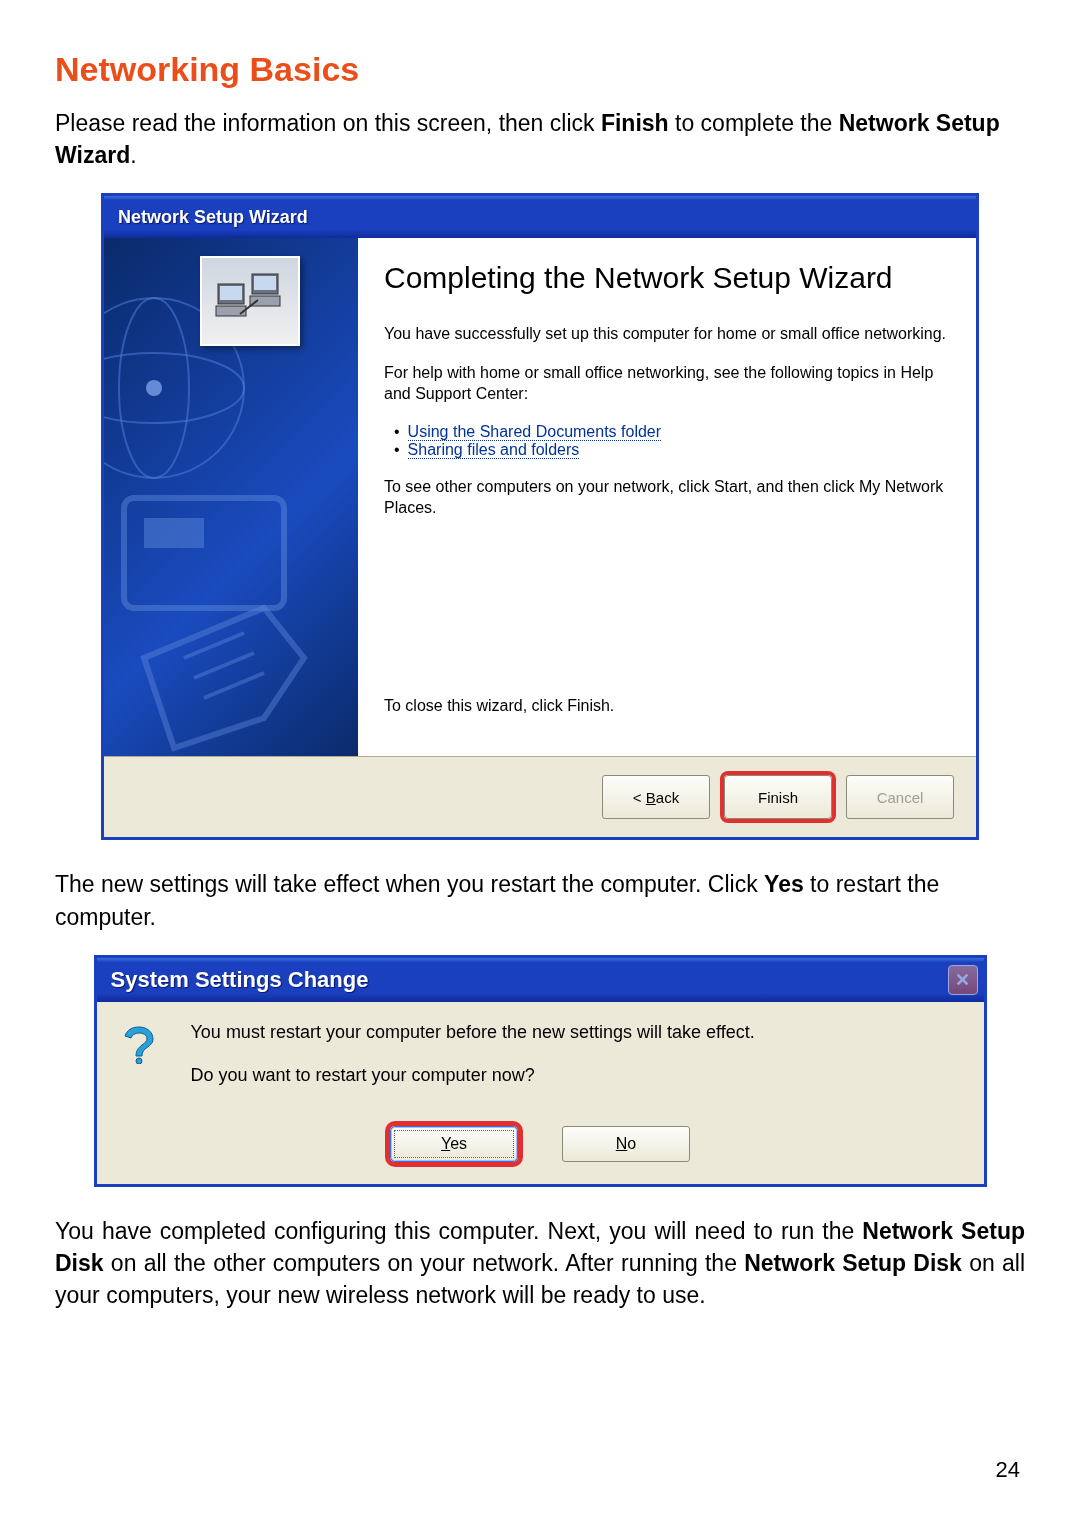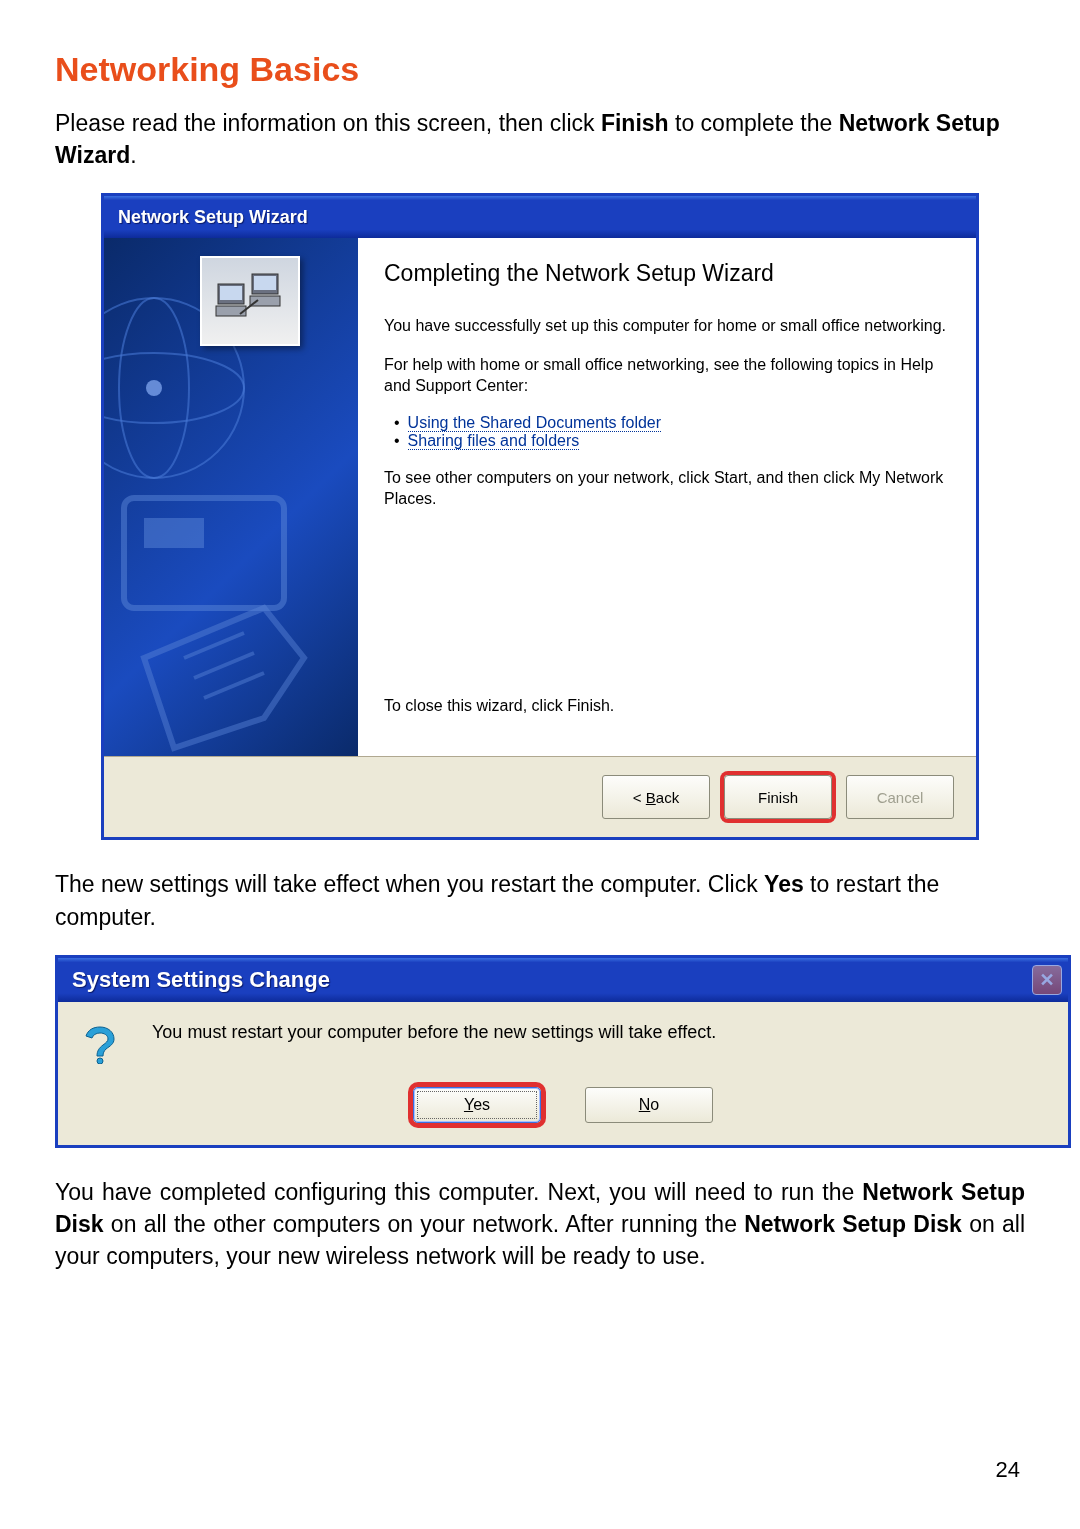--- a/index.html
+++ b/index.html
@@ -73,21 +73,21 @@
   .nsw-right {
     flex: 1;
     padding: 22px 26px;
     font-family: Tahoma, sans-serif;
     font-size: 16px;
     color: #000;
     display:flex; flex-direction:column;
   }
   .nsw-heading {
     font-family: Tahoma, Arial, sans-serif;
-    font-size: 23px;
+    font-size: 30px;
     font-weight: normal;
     line-height: 1.2;
     margin-bottom: 28px;
   }
   .nsw-p { margin-bottom: 18px; line-height: 1.3; }
   .nsw-bullets { list-style: none; padding-left: 10px; margin-bottom: 18px;}
   .nsw-bullets li::before {
     content: "•"; margin-right: 8px;
   }
   .nsw-link {
@@ -121,21 +121,21 @@
   }
   .xp-btn.disabled { color: #a0a090; cursor: default; }
   .xp-btn .ul { text-decoration: underline; }
   .xp-btn.highlight {
     box-shadow: 0 0 0 4px #e03030;
     border-radius: 4px;
   }
 
   
   .ssc-window {
-    width: 1016px;
+    width: 893px;
     margin: 0 auto 28px auto;
     border: 3px solid #1a3fbf;
     background: #ece9d8;
   }
   .ssc-titlebar {
     height: 44px;
     background: linear-gradient(to bottom, #3a6fe0 0%, #1a3fbf 10%, #1a3fbf 80%, #0d2b9a 100%);
     display:flex; align-items:center; justify-content:space-between;
     padding: 0 6px 0 14px;
   }
@@ -270,20 +270,21 @@
   </div>
   <div class="ssc-body">
     <div class="ssc-icon">
       <svg width="40" height="40" viewBox="0 0 40 40">
         <path d="M20 3 C28 3 34 8 34 15 C34 20 30 22 26 25 C24 27 23 29 23 32 L17 32 C17 27 19 24 23 21 C26 19 28 17 28 15 C28 11 24 9 20 9 C16 9 13 11 12 14 L6 12 C8 6 13 3 20 3 Z" fill="#2aa0d8" stroke="#0a6090" stroke-width="1"></path>
         <circle cx="20" cy="37" r="3" fill="#2aa0d8" stroke="#0a6090"></circle>
       </svg>
     </div>
     <div class="ssc-text">
       <p>You must restart your computer before the new settings will take effect.</p>
+      <p>Do you want to restart your computer now?</p>
     </div>
   </div>
   <div class="ssc-buttons">
     <div class="xp-btn highlight focus">
       <span><span class="ul">Y</span><span>es</span></span>
     </div>
     <div class="xp-btn">
       <span><span class="ul">N</span><span>o</span></span>
     </div>
   </div>

